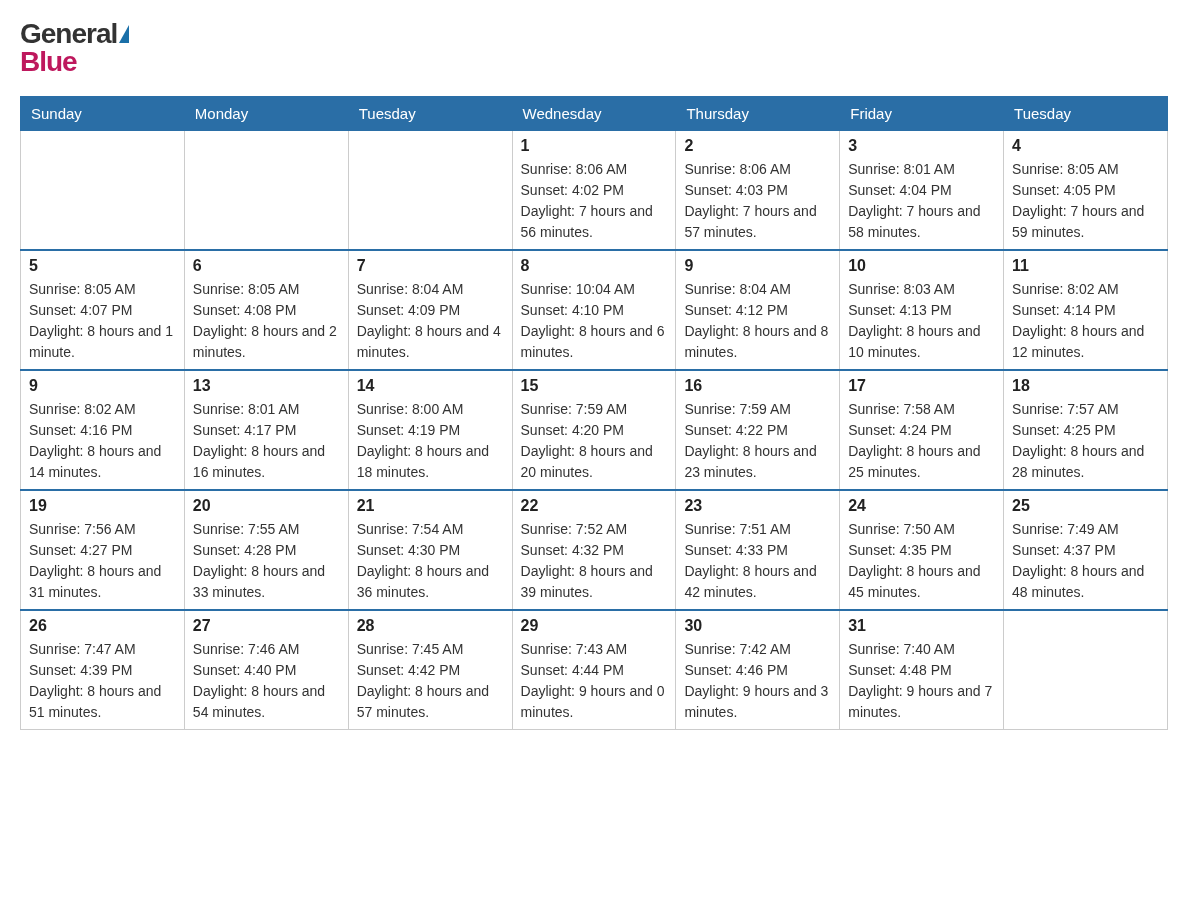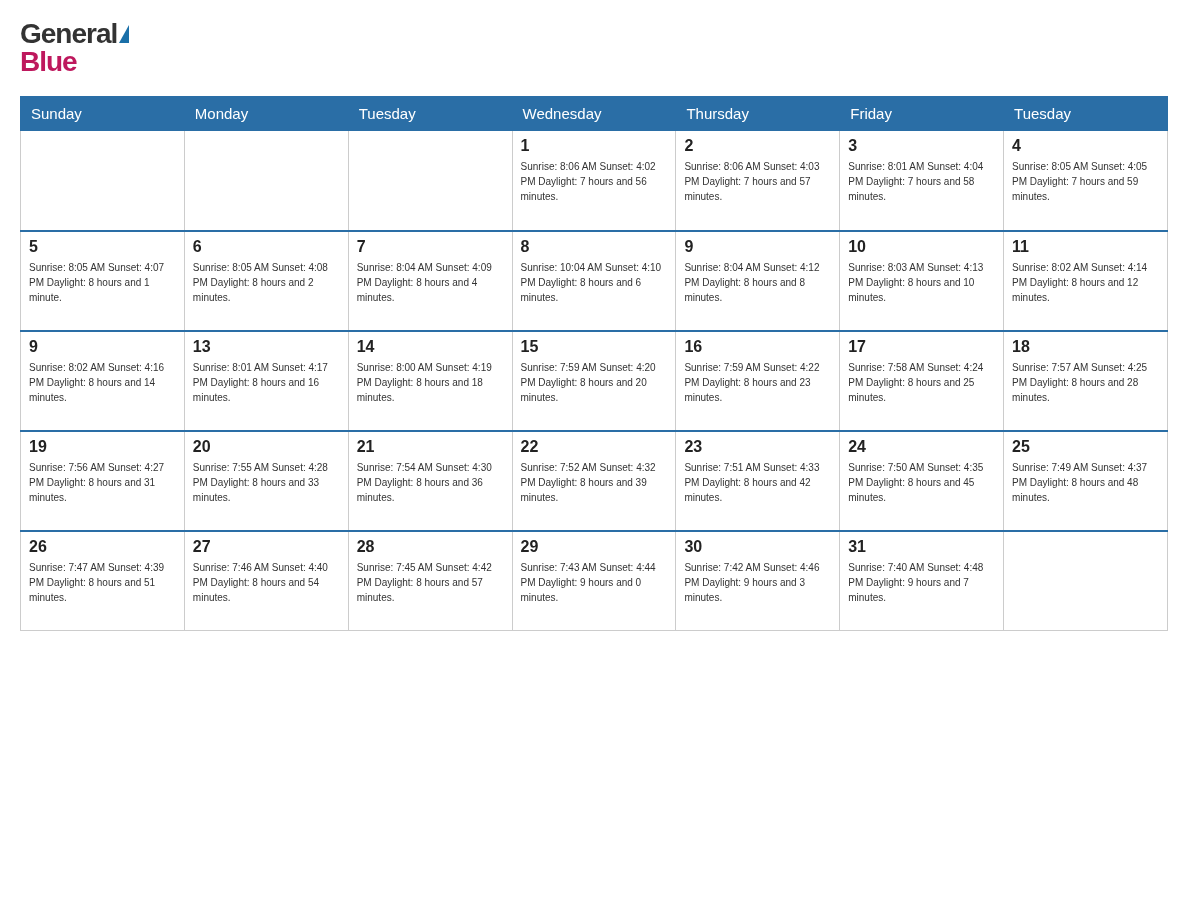--- a/index.html
+++ b/index.html
@@ -82,21 +82,21 @@
       width: 14.28%;
       height: 100px;
     }
     .day-num {
       font-size: 16px;
       font-weight: bold;
       color: #222;
       margin-bottom: 4px;
     }
     .day-info {
-      font-size: 10px;
+      font-size: 14px;
       color: #333;
       line-height: 1.5;
     }
     .empty-cell {
       background: #fff;
     }
     .row-divider td {
       border-top: 2px solid #2a6ea6;
     }
   </style>

